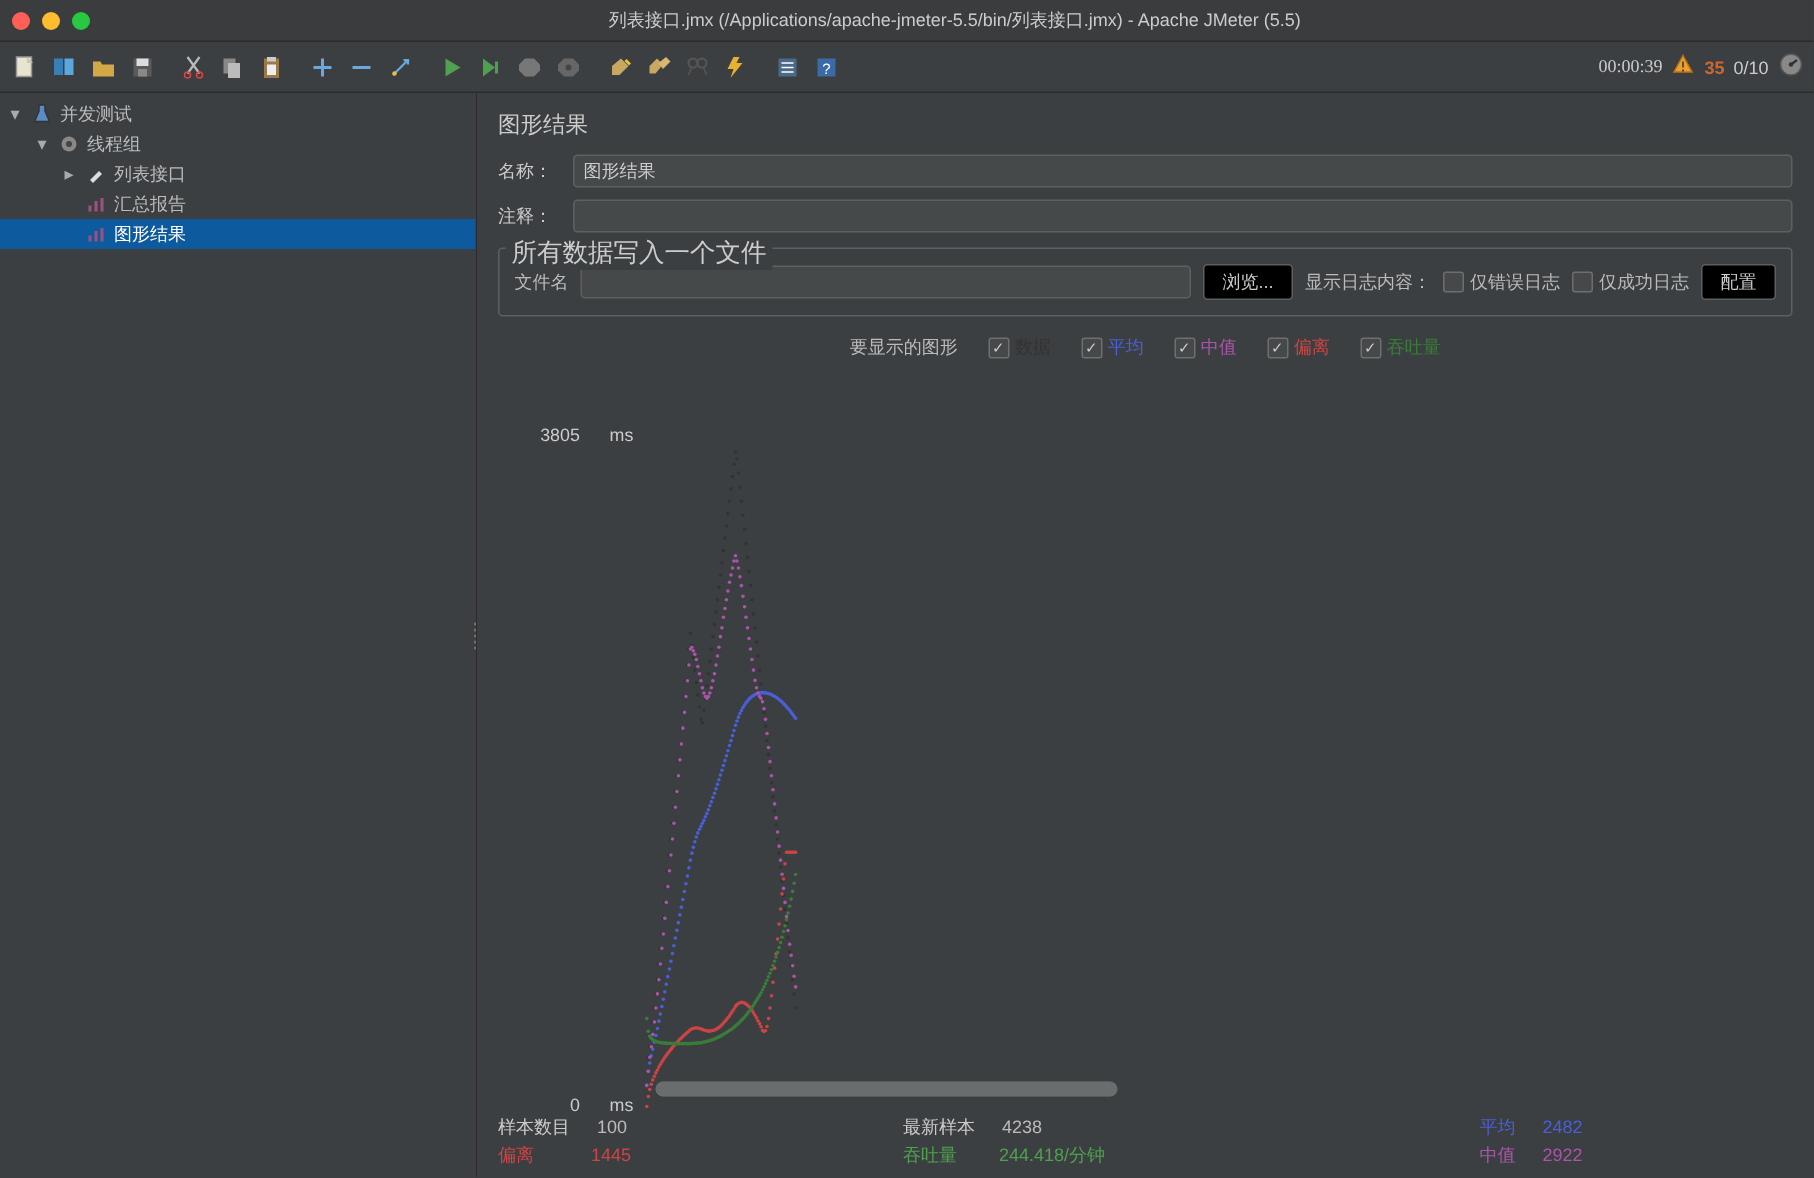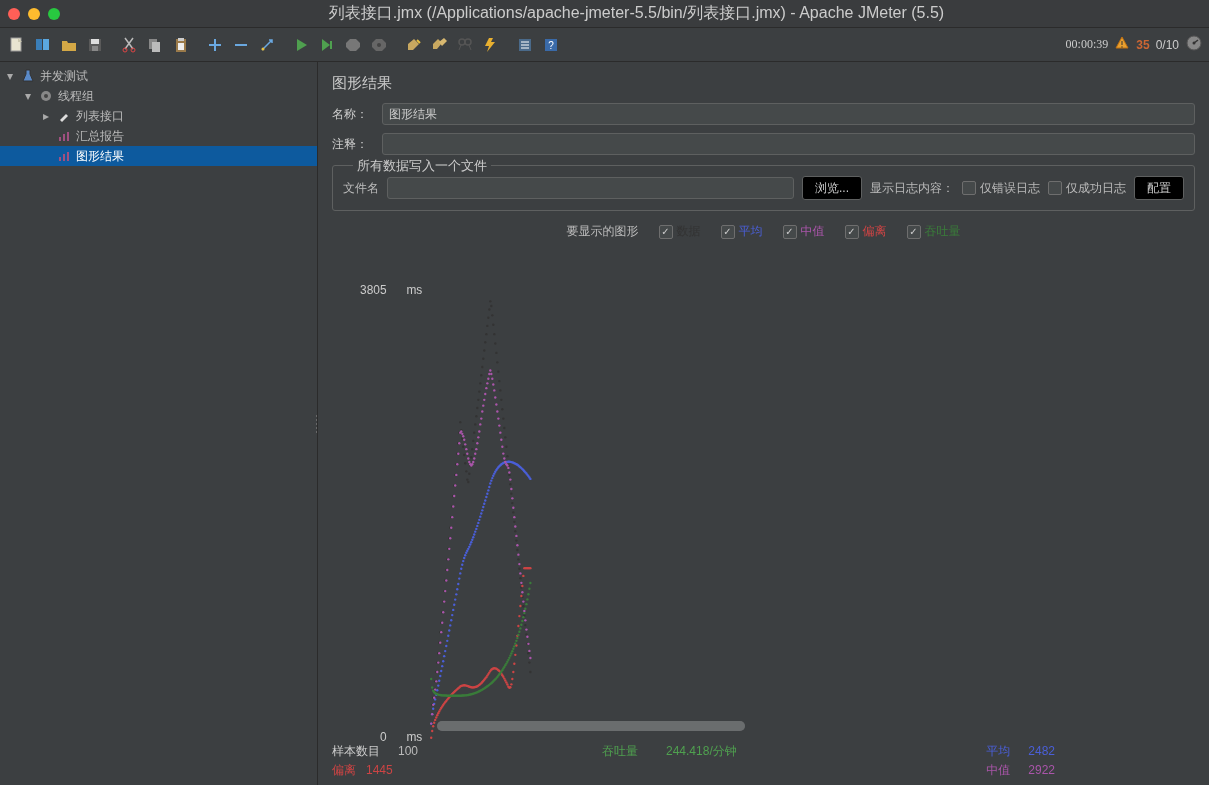--- a/index.html
+++ b/index.html
@@ -1,21 +1,21 @@
 <!DOCTYPE html>
 <html><head>
 <meta charset="utf-8">
 <style>
 * { box-sizing: border-box; margin: 0; padding: 0; }
 body { font-family: -apple-system, "Helvetica Neue", Arial, sans-serif; font-size: 12px; background: #3c3f41; color: #bbbbbb; width: 1209px; height: 785px; overflow: hidden; }
 .titlebar { height: 28px; background: #3a3c3e; display: flex; align-items: center; padding: 0 8px; border-bottom: 1px solid #2b2b2b; }
 .traffic { display: flex; gap: 8px; margin-right: 12px; }
 .traffic span { width: 12px; height: 12px; border-radius: 50%; display: inline-block; }
 .tr-close { background: #ff5f57; } .tr-min { background: #febc2e; } .tr-max { background: #28c840; }
-.title-text { flex: 1; text-align: center; color: #cccccc; font-size: 16px; }
+.title-text { flex: 1; text-align: center; color: #cccccc; font-size: 12px; }
 .toolbar { height: 34px; background: #3c3f41; display: flex; align-items: center; padding: 0 6px; gap: 4px; border-bottom: 1px solid #2b2b2b; }
 .tb-icon { width: 22px; height: 22px; display: flex; align-items: center; justify-content: center; cursor: pointer; border-radius: 2px; }
 .tb-icon svg { width: 18px; height: 18px; }
 .tb-sep { width: 4px; }
 .tb-right { margin-left: auto; display: flex; align-items: center; gap: 6px; }
 .timer { color: #cccccc; font-size: 12px; font-family: Liberation Serif, serif; }
 .warn-count { color: #cc6633; font-weight: bold; }
 .threads { color: #cccccc; }
 .main { display: flex; height: calc(100% - 62px); }
 .tree { width: 318px; background: #3c3f41; border-right: 1px solid #2b2b2b; padding-top: 4px; overflow: auto; position: relative; flex-shrink: 0; }
@@ -25,21 +25,21 @@
 .tree-icon { width: 16px; height: 16px; margin: 0 4px; display: flex; align-items: center; justify-content: center; }
 .tree-label { white-space: nowrap; }
 .splitter { position: absolute; right: -4px; top: 50%; transform: translateY(-50%); width: 8px; height: 30px; display: flex; flex-direction: column; justify-content: center; align-items: center; gap: 2px; }
 .splitter span { width: 2px; height: 2px; background: #777; border-radius: 50%; }
 .panel { flex: 1; padding: 12px 14px 6px 14px; overflow: hidden; display: flex; flex-direction: column; }
 .panel-title { color: #cccccc; font-size: 15px; margin-bottom: 10px; }
 .form-row { display: flex; align-items: center; margin-bottom: 8px; gap: 8px; }
 .form-label { color: #cccccc; min-width: 42px; }
 .text-input { flex: 1; height: 22px; background: #45494a; border: 1px solid #5e6060; border-radius: 3px; color: #cccccc; padding: 0 6px; font-size: 12px; }
 .fieldset { border: 1px solid #5e6060; border-radius: 3px; padding: 10px 10px 10px 10px; margin-top: 2px; position: relative; }
-.fieldset-label { position: absolute; top: -9px; left: 20px; background: #3c3f41; padding: 0 4px; color: #cccccc; font-size: 13px; }
+.fieldset-label { position: absolute; top: -9px; left: 4px; background: #3c3f41; padding: 0 4px; color: #cccccc; font-size: 17px; }
 .file-row { display: flex; align-items: center; gap: 8px; }
 .btn { height: 24px; padding: 0 12px; background: #000000; border: 1px solid #5e6060; border-radius: 3px; color: #cccccc; cursor: pointer; font-size: 12px; }
 .chk-wrap { display: flex; align-items: center; gap: 4px; }
 .chk { width: 14px; height: 14px; border: 1px solid #6e6e6e; border-radius: 2px; background: #45494a; display: inline-flex; align-items: center; justify-content: center; }
 .chk.checked::after { content: "✓"; color: #cccccc; font-size: 10px; }
 .graph-opts { display: flex; justify-content: center; align-items: center; gap: 20px; margin: 12px 0 6px 0; }
 .chart-area { flex: 1; position: relative; margin-top: 4px; }
 .chart-svg { width: 100%; height: 100%; }
 .scrollbar { position: absolute; bottom: 48px; left: 105px; right: 450px; height: 10px; background: #515355; border-radius: 5px; }
 .scrollbar-thumb { width: 100%; height: 100%; background: #6a6d6e; border-radius: 5px; }
@@ -837,24 +837,28 @@
         </div>
 
       <div style="position:absolute;bottom:0;left:0;right:0;display:flex;">
         <div style="display:flex;flex-direction:column;gap:2px;width:270px">
           <div class="stat-row">
               <span class="stat-label">样本数目</span>
               <span style="margin-left:8px">100</span>
             </div>
           <div class="stat-row">
               <span class="stat-red">偏离</span>
-              <span class="stat-red" style="">1445</span>
+              <span class="stat-red" style="margin-left:28px">1445</span>
             </div>
         </div>
         <div style="display:flex;flex-direction:column;gap:2px;width:360px">
+          <div class="stat-row">
+              <span class="stat-label">最新样本</span>
+              <span style="margin-left:8px">4238</span>
+            </div>
           <div class="stat-row">
               <span class="stat-green">吞吐量</span>
               <span class="stat-green" style="margin-left:18px">244.418/分钟</span>
             </div>
         </div>
         <div style="display:flex;flex-direction:column;gap:2px;margin-left:auto;margin-right:140px">
           <div class="stat-row">
               <span class="stat-blue">平均</span>
               <span class="stat-blue" style="margin-left:8px">2482</span>
             </div>

